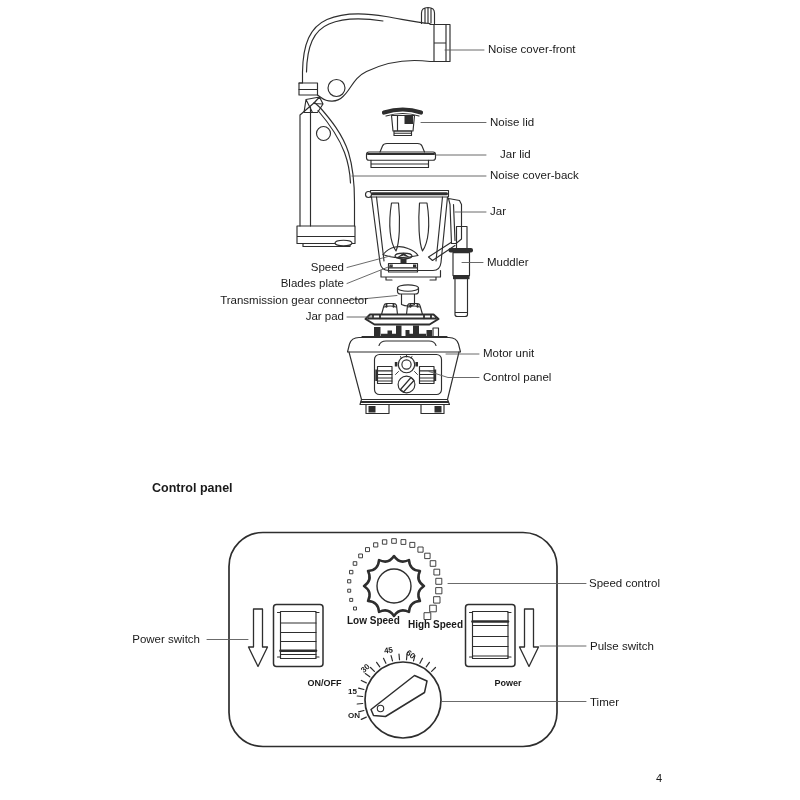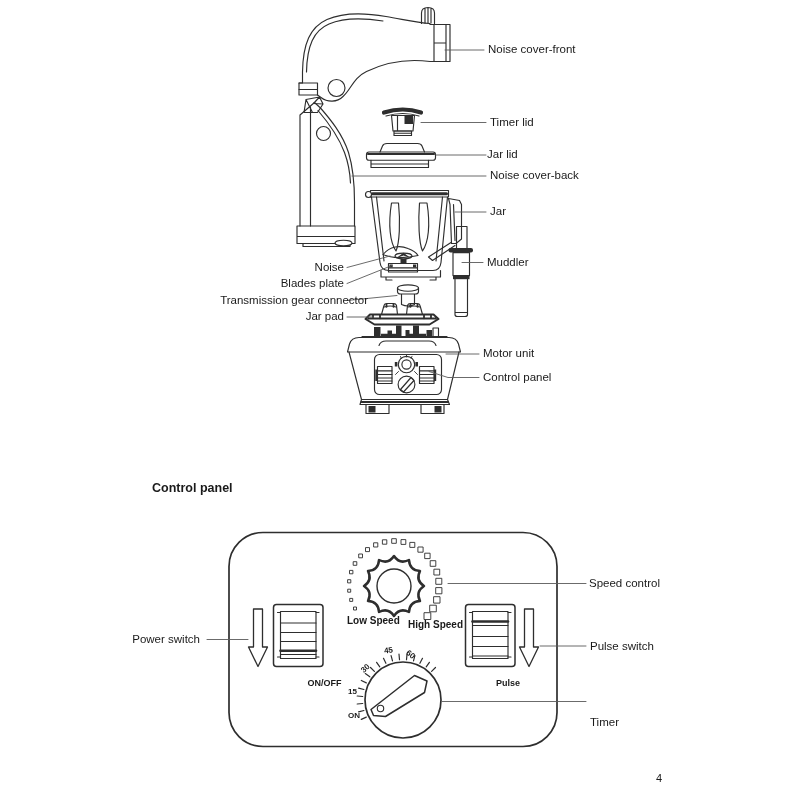--- a/index.html
+++ b/index.html
@@ -172,42 +172,42 @@
       <path class="art" style="stroke-width:1.2" d="M361.3,719.4 L366.3,717.1 M358.6,711.9 L363.9,710.5 M357.2,704 L362.7,703.5 M357.2,696 L362.7,696.5 M358.6,688.1 L363.9,689.5 M361.3,680.5 L366.3,682.9 M365.3,673.6 L369.8,676.8 M370.5,667.5 L374.4,671.4 M376.6,662.3 L379.8,666.8 M383.5,658.3 L385.9,663.3 M391.1,655.6 L392.5,660.9 M399,654.2 L399.5,659.7 M407,654.2 L406.5,659.7 M414.9,655.6 L413.5,660.9 M422.5,658.3 L419.9,663.3 M429.4,662.3 L426.2,666.8 M435.5,667.5 L431.6,671.4"></path>
       <path class="art w" style="stroke-width:1.5" d="M373.5,715.5 L371,709.5 L414.5,675.5 L427,681 L424.5,692.5 L385.5,716.5 Z"></path>
       <circle class="art" style="stroke-width:1.1" cx="380.5" cy="708.5" r="3.2"></circle>
     </g>
 
     <path class="leader" d="M207,639.5 L248,639.5 M448,583.5 L586,583.5 M540,646 L586,646 M442,701.5 L586,701.5"></path>
   </g>
 </svg>
 
 <div class="lbl" style="left:488px;top:43px">Noise cover-front</div>
-<div class="lbl" style="left:490px;top:116px">Timer lid</div>
-<div class="lbl" style="left:487px;top:148px">Jar lid</div>
+<div class="lbl" style="left:490px;top:116px">Noise lid</div>
+<div class="lbl" style="left:500px;top:148px">Jar lid</div>
 <div class="lbl" style="left:490px;top:169px">Noise cover-back</div>
 <div class="lbl" style="left:490px;top:205px">Jar</div>
 <div class="lbl" style="left:487px;top:256px">Muddler</div>
 <div class="lbl" style="left:483px;top:347px">Motor unit</div>
 <div class="lbl" style="left:483px;top:371px">Control panel</div>
 
-<div class="lbl rlbl" style="right:456px;top:261px">Noise</div>
+<div class="lbl rlbl" style="right:456px;top:261px">Speed</div>
 <div class="lbl rlbl" style="right:456px;top:277px">Blades plate</div>
 <div class="lbl rlbl" style="right:432px;top:294px">Transmission gear connector</div>
 <div class="lbl rlbl" style="right:456px;top:310px">Jar pad</div>
 
 <div class="hd" style="left:152px;top:481px">Control panel</div>
 
 <div class="lbl rlbl" style="left:110px;top:633px;width:90px">Power switch</div>
 <div class="lbl" style="left:589px;top:577px">Speed control</div>
 <div class="lbl" style="left:590px;top:640px">Pulse switch</div>
-<div class="lbl" style="left:590px;top:716px">Timer</div>
+<div class="lbl" style="left:590px;top:696px">Timer</div>
 
 <div class="pb9" style="left:280px;top:678px;width:37px;text-align:center">ON/OFF</div>
-<div class="pb9" style="left:464px;top:678px;width:36px;text-align:center">Pulse</div>
+<div class="pb9" style="left:464px;top:678px;width:36px;text-align:center">Power</div>
 <div class="pb8" style="left:347px;top:615px">Low Speed</div>
 <div class="pb8" style="left:408px;top:619px">High Speed</div>
 
 <div class="tnum" style="left:348px;top:711px">ON</div>
 <div class="tnum" style="left:348px;top:687px">15</div>
 <div class="tnum" style="left:361px;top:664px;transform:rotate(-42deg)">30</div>
 <div class="tnum" style="left:384px;top:646px;transform:rotate(-8deg)">45</div>
 <div class="tnum" style="left:406px;top:650px;transform:rotate(38deg)">60</div>
 
 <div class="pageno" style="left:656px;top:772px">4</div>

